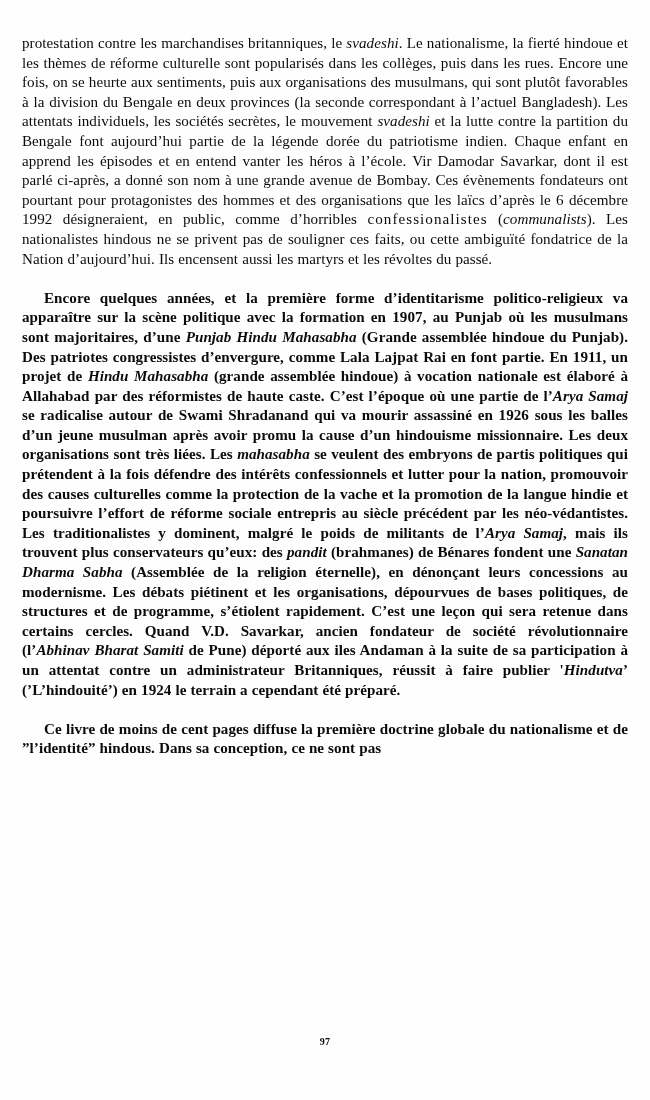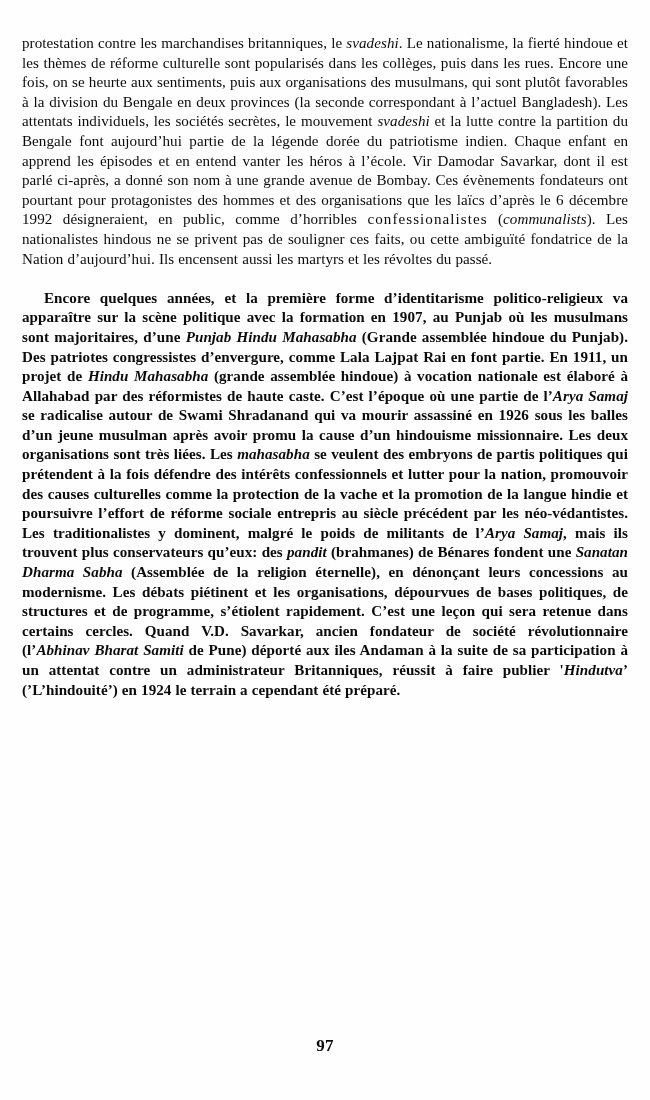--- a/index.html
+++ b/index.html
@@ -58,31 +58,32 @@
     letter-spacing: 1.05px;
   }
 
   .page-number {
     position: absolute;
     left: 0;
     right: 0;
     top: 1036px;
     text-align: center;
     font-family: "Liberation Serif", "DejaVu Serif", serif;
-    font-size: 17px;
+    font-size: 10px;
     font-weight: 700;
     color: #0b0b0b;
     letter-spacing: 0.3px;
   }
 </style>
 </head>
 <body>
 
 <div class="page" style="background: rgb(254, 254, 254); color: rgb(11, 11, 11);">
 
   <div class="text-block">
     <p class="para" id="para-1"><span>protestation contre les marchandises britanniques, le </span><i>svadeshi</i><span>. Le nationalisme, la fierté hindoue et les thèmes de réforme culturelle sont popularisés dans les collèges, puis dans les rues. Encore une fois, on se heurte aux sentiments, puis aux organisations des musulmans, qui sont plutôt favorables à la division du Bengale en deux provinces (la seconde correspondant à l’actuel Bangladesh). Les attentats individuels, les sociétés secrètes, le mouvement </span><i>svadeshi</i><span> et la lutte contre la partition du Bengale font aujourd’hui partie de la légende dorée du patriotisme indien. Chaque enfant en apprend les épisodes et en entend vanter les héros à l’école. Vir Damodar Savarkar, dont il est parlé ci-après, a donné son nom à une grande avenue de Bombay. Ces évènements fondateurs ont pourtant pour protagonistes des hommes et des organisations que les laïcs d’après le 6 décembre 1992 désigneraient, en public, comme d’horribles </span><span class="tracked">confessionalistes</span><span> (</span><i>communalists</i><span>). Les nationalistes hindous ne se privent pas de souligner ces faits, ou cette ambiguïté fondatrice de la Nation d’aujourd’hui. Ils encensent aussi les martyrs et les révoltes du passé.</span></p>
     <p class="para indent" id="para-2"><span>Encore quelques années, et la première forme d’identitarisme politico-religieux va apparaître sur la scène politique avec la formation en 1907, au Punjab où les musulmans sont majoritaires, d’une </span><i>Punjab Hindu Mahasabha</i><span> (Grande assemblée hindoue du Punjab). Des patriotes congressistes d’envergure, comme Lala Lajpat Rai en font partie. En 1911, un projet de </span><i>Hindu Mahasabha</i><span> (grande assemblée hindoue) à vocation nationale est élaboré à Allahabad par des réformistes de haute caste. C’est l’époque où une partie de l’</span><i>Arya Samaj</i><span> se radicalise autour de Swami Shradanand qui va mourir assassiné en 1926 sous les balles d’un jeune musulman après avoir promu la cause d’un hindouisme missionnaire. Les deux organisations sont très liées. Les </span><i>mahasabha</i><span> se veulent des embryons de partis politiques qui prétendent à la fois défendre des intérêts confessionnels et lutter pour la nation, promouvoir des causes culturelles comme la protection de la vache et la promotion de la langue hindie et poursuivre l’effort de réforme sociale entrepris au siècle précédent par les néo-védantistes. Les traditionalistes y dominent, malgré le poids de militants de l’</span><i>Arya Samaj</i><span>, mais ils trouvent plus conservateurs qu’eux: des </span><i>pandit</i><span> (brahmanes) de Bénares fondent une </span><i>Sanatan Dharma Sabha</i><span> (Assemblée de la religion éternelle), en dénonçant leurs concessions au modernisme. Les débats piétinent et les organisations, dépourvues de bases politiques, de structures et de programme, s’étiolent rapidement. C’est une leçon qui sera retenue dans certains cercles. Quand V.D. Savarkar, ancien fondateur de société révolutionnaire (l’</span><i>Abhinav Bharat Samiti</i><span> de Pune) déporté aux iles Andaman à la suite de sa participation à un attentat contre un administrateur Britanniques, réussit à faire publier '</span><i>Hindutva</i><span>’ (’L’hindouité’) en 1924 le terrain a cependant été préparé.</span></p>
+    <p class="para indent" id="para-3"><span>Ce livre de moins de cent pages diffuse la première doctrine globale du nationalisme et de ”l’identité” hindous. Dans sa conception, ce ne sont pas</span></p>
   </div>
 
   <div class="page-number">97</div>
 
 </div>
 
 </body></html>

